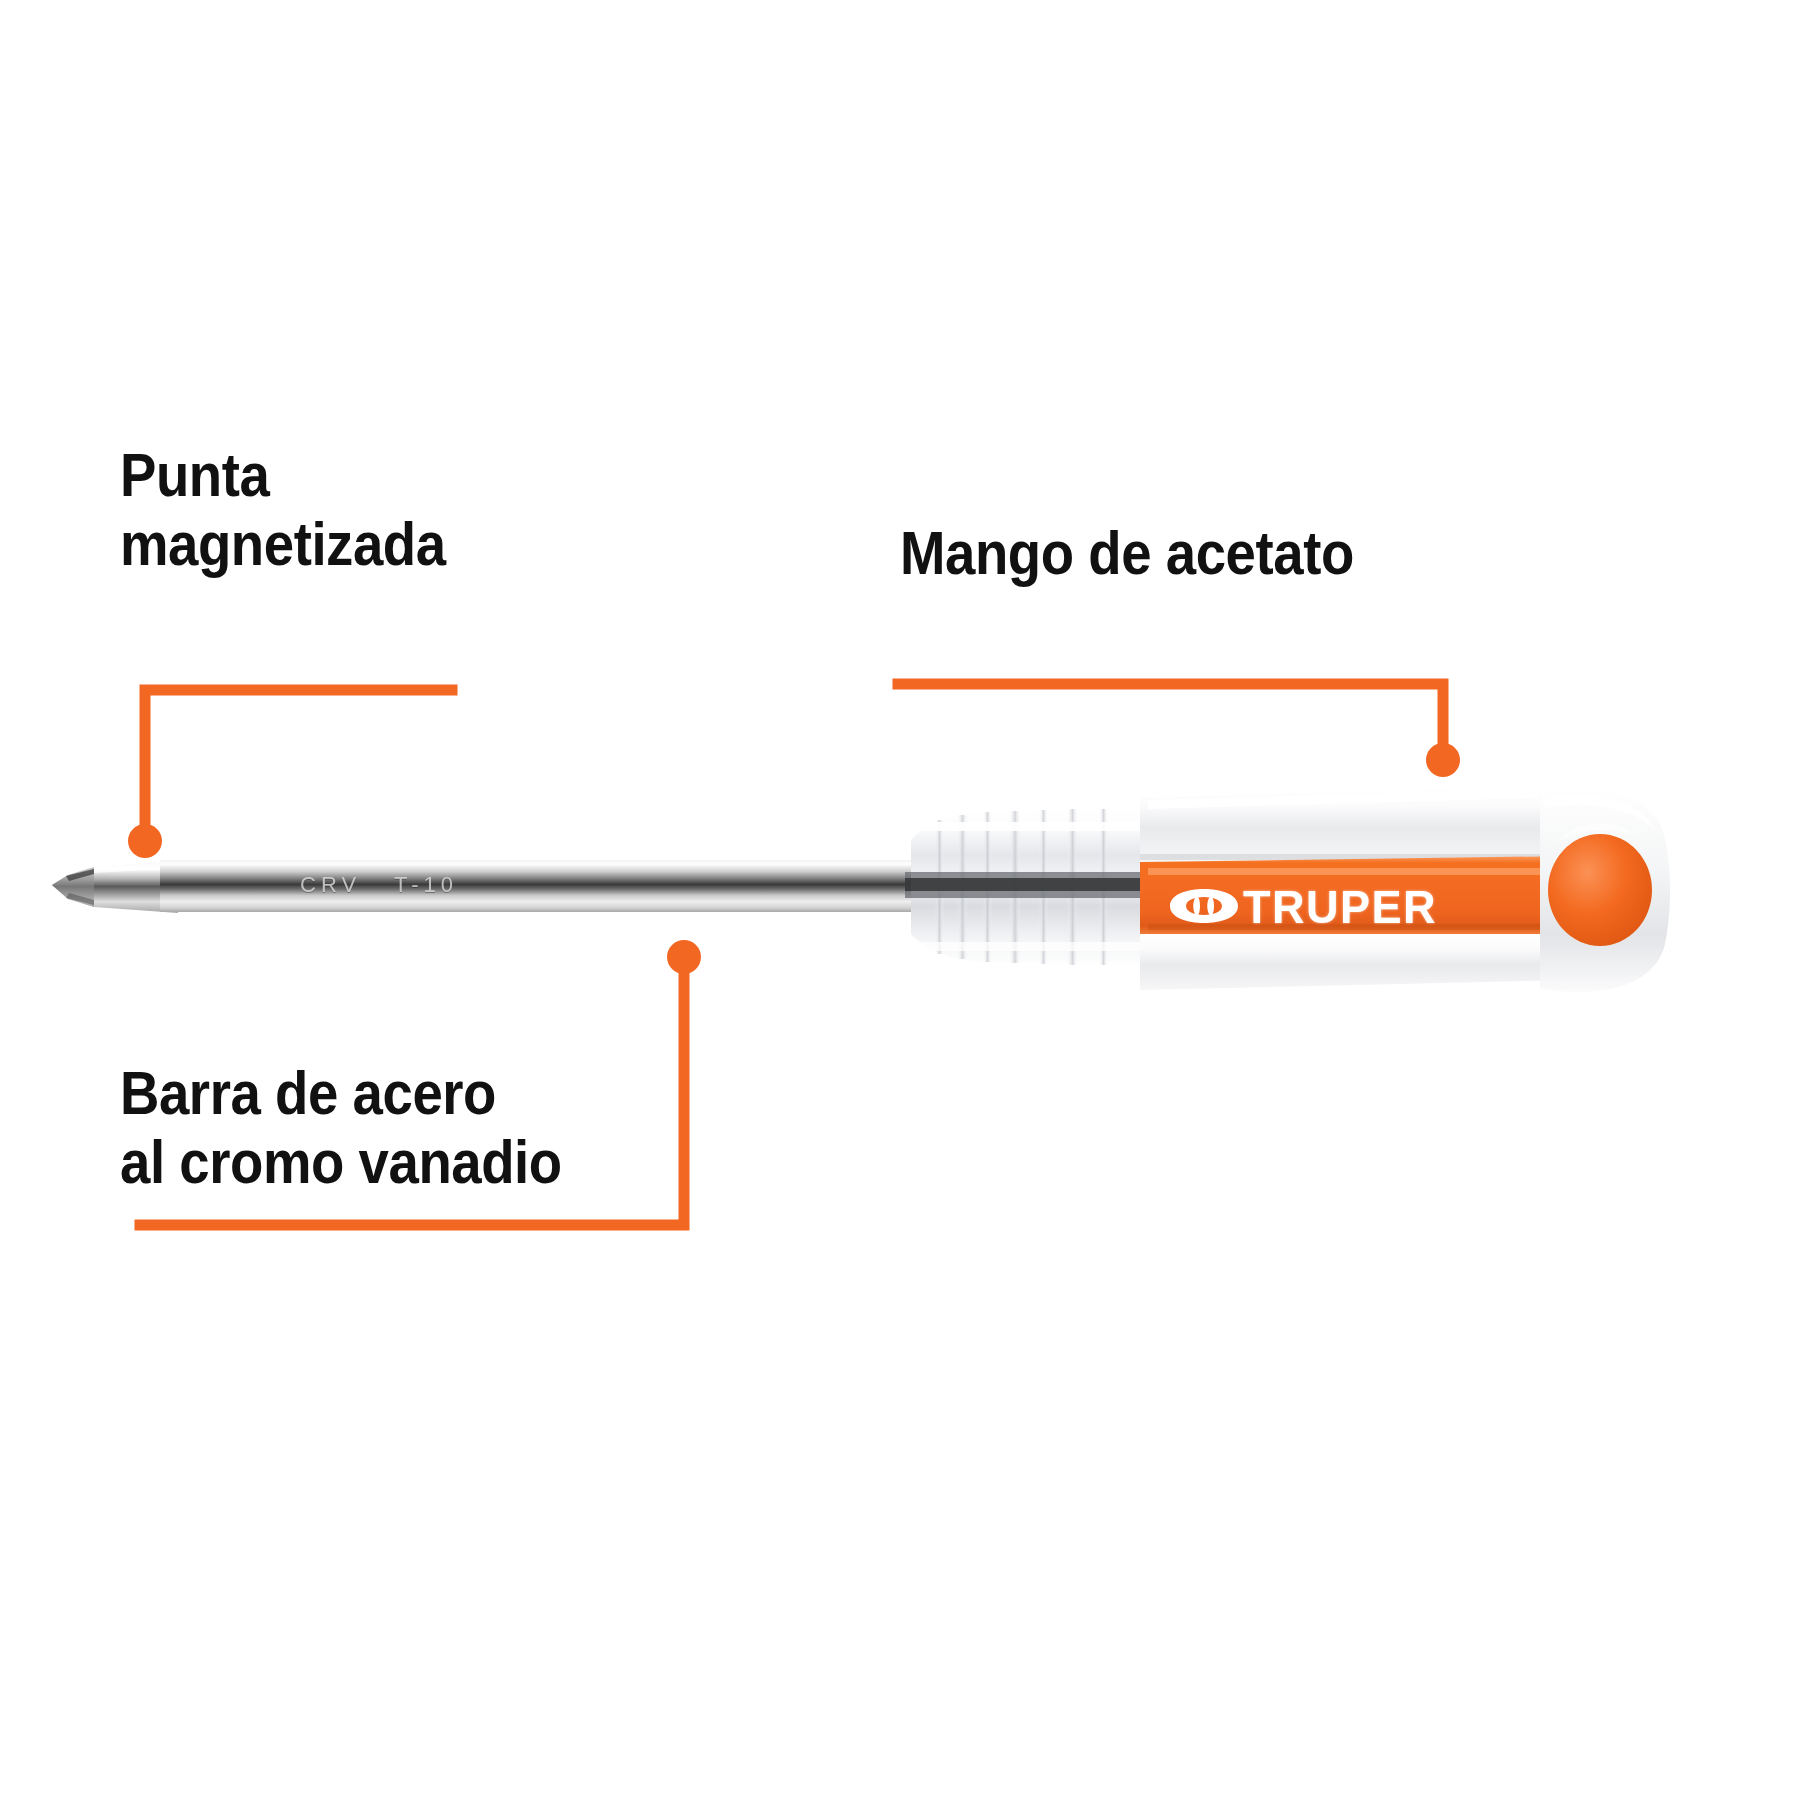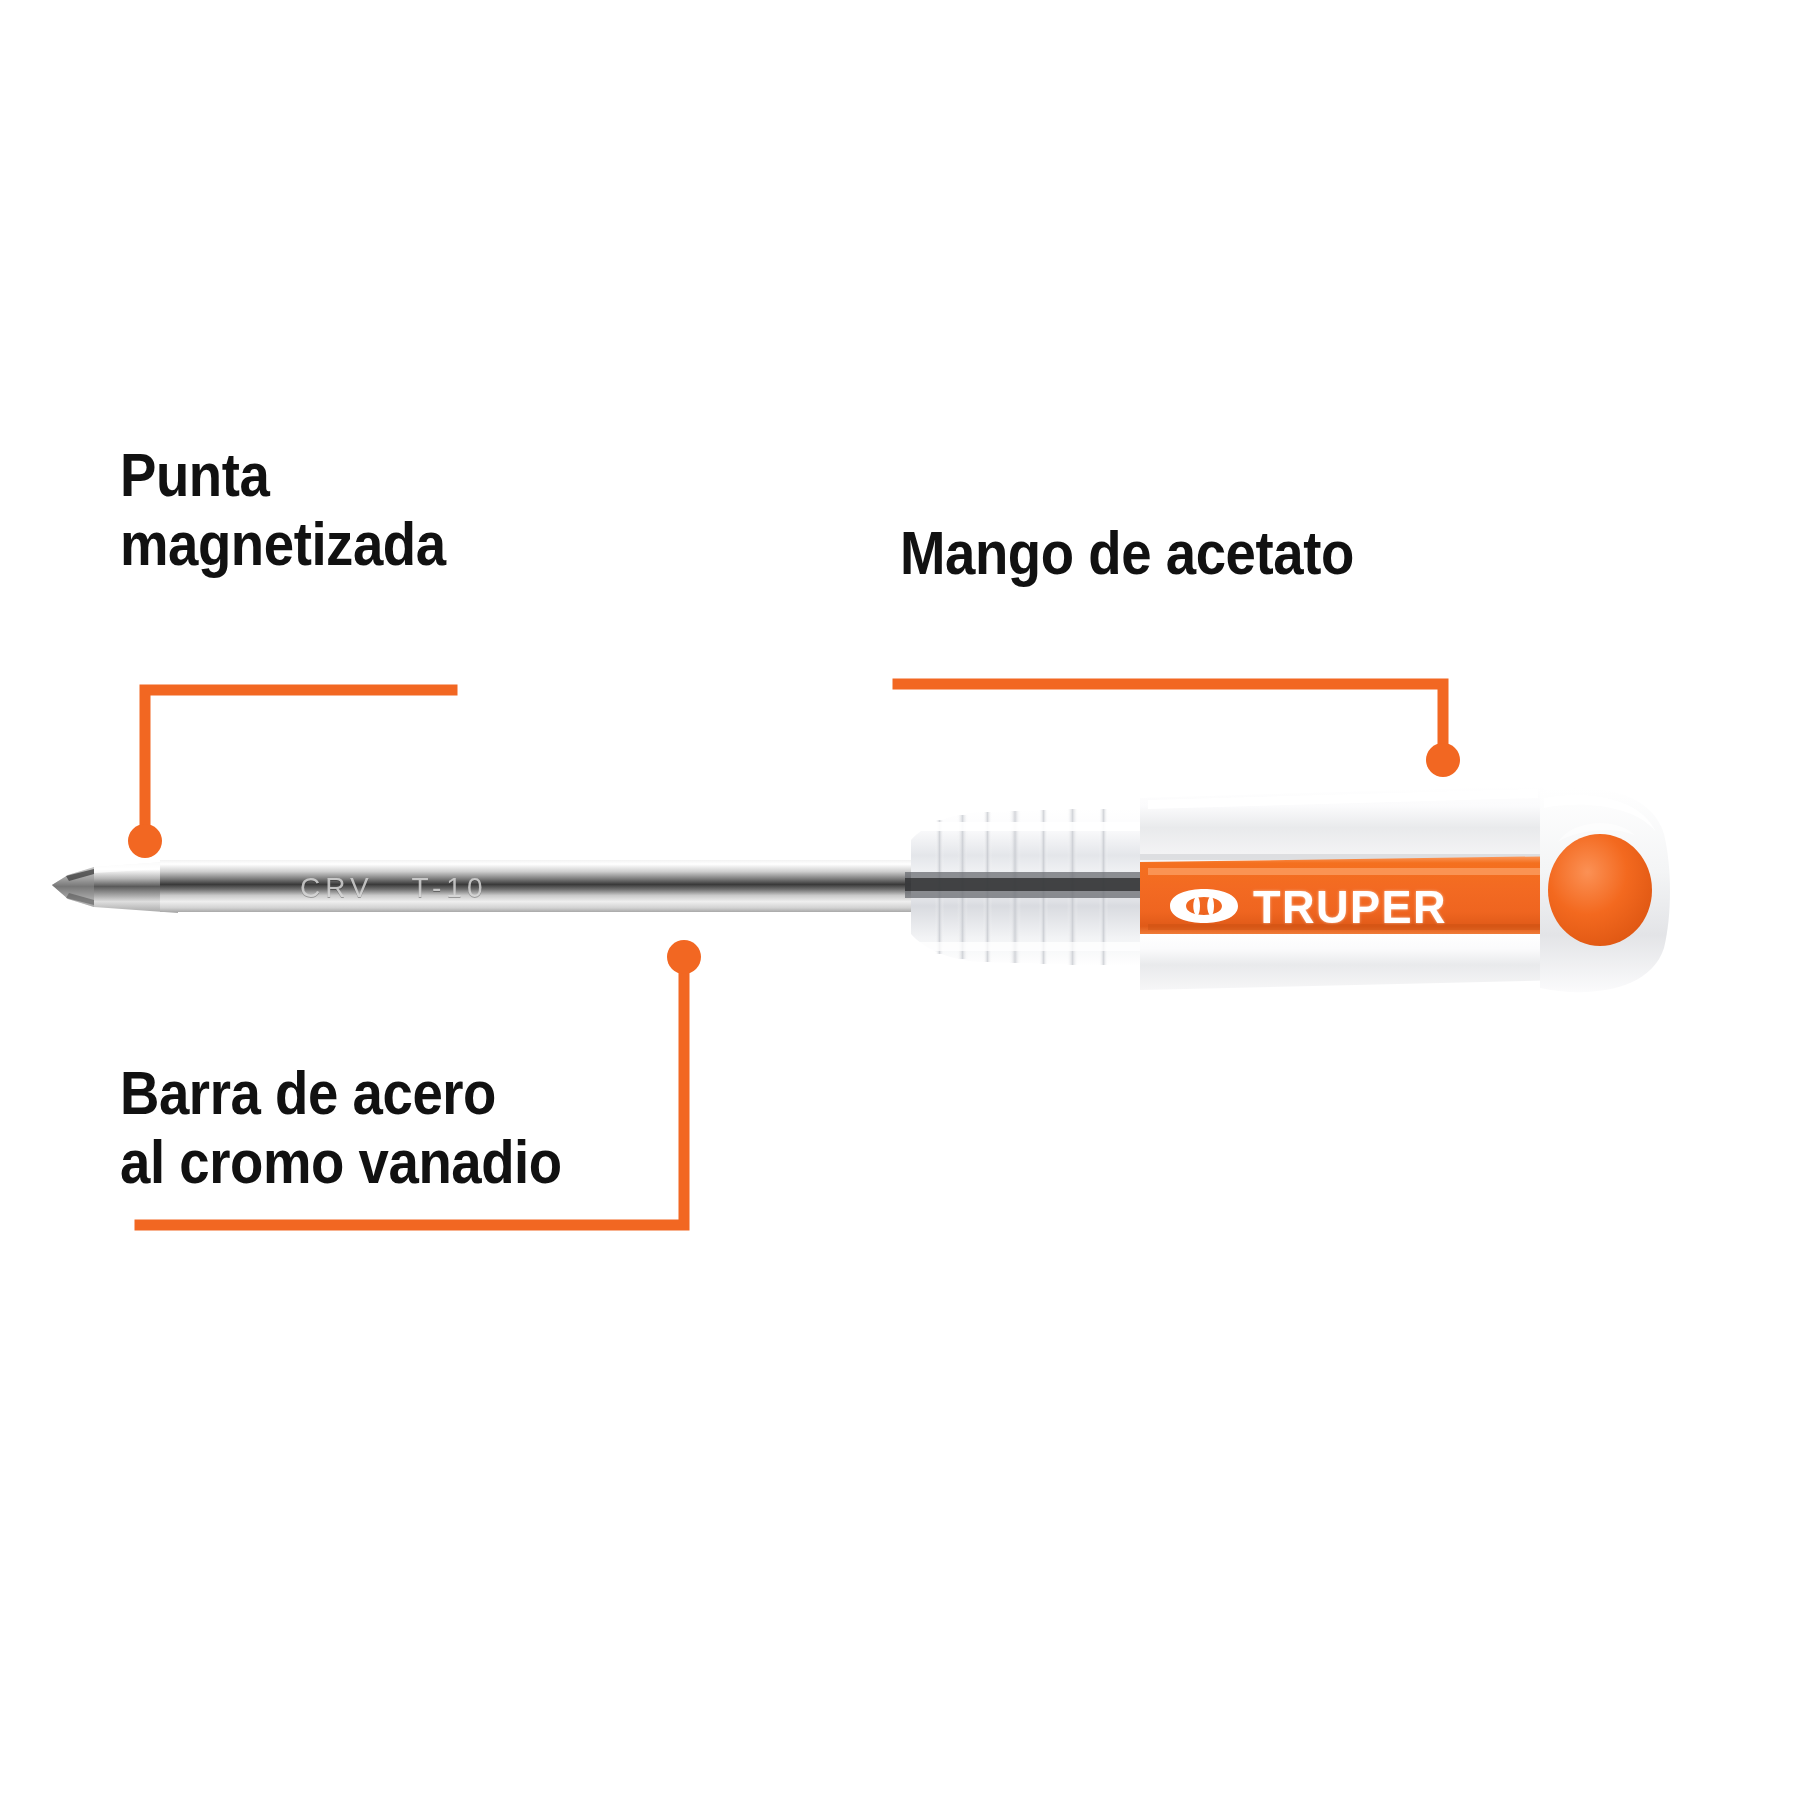--- a/index.html
+++ b/index.html
@@ -76,21 +76,21 @@
         #a8a8a8 100%);
   }
   .shaft-mark {
     position: absolute;
     left: 300px;
     top: 872px;
     width: 220px;
     height: 30px;
     color: #d8d8d8;
     font-family: "Liberation Sans", sans-serif;
-    font-size: 28px;
+    font-size: 22px;
     font-weight: 400;
     letter-spacing: 5px;
     opacity: 0.82;
     text-shadow: 0 1px 0 rgba(0,0,0,0.35);
     white-space: pre;
   }
 
   
   .collar {
     position: absolute;
@@ -117,21 +117,21 @@
     width: 130px;
     height: 216px;
   }
 
   .truper-logo {
     position: absolute;
     left: 1168px;
     top: 878px;
     display: flex;
     align-items: center;
-    gap: 13px;
+    gap: 3px;
     height: 56px;
   }
   .truper-wordmark {
     font-family: "Liberation Sans", sans-serif;
     font-weight: 700;
     font-size: 47px;
     letter-spacing: 1.5px;
     color: #ffffff;
     line-height: 1;
     transform: scaleX(0.96);

